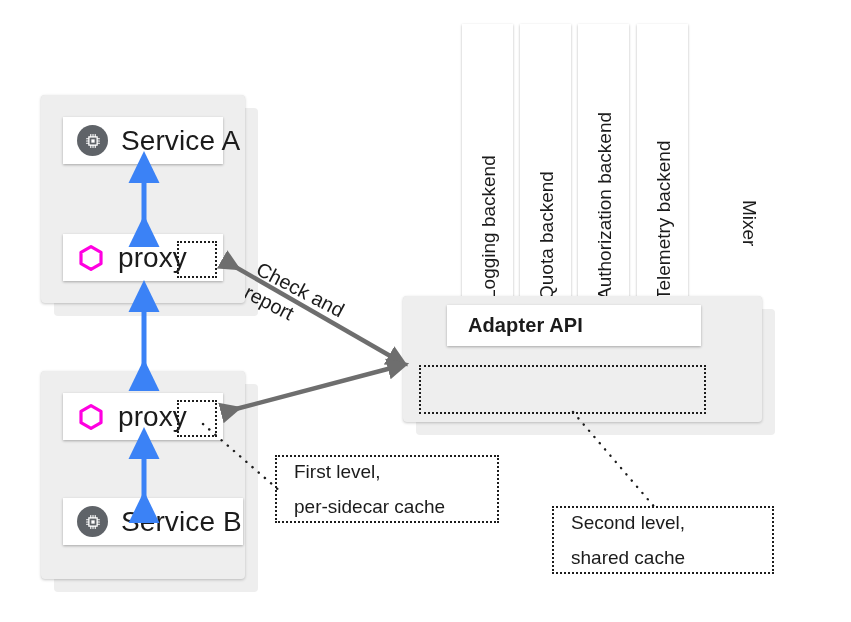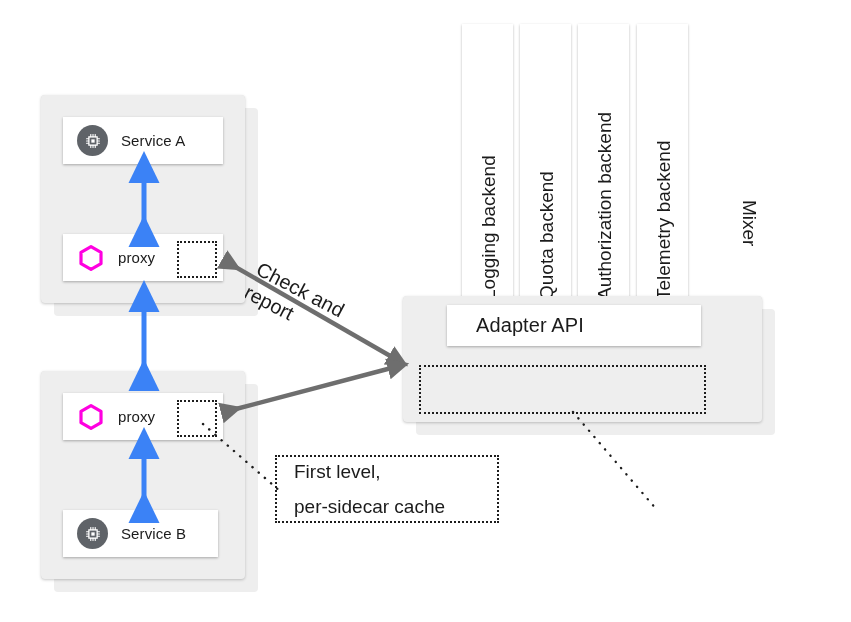--- a/index.html
+++ b/index.html
@@ -51,21 +51,21 @@
   .white-box {
     position: absolute;
     background: #ffffff;
     box-shadow: 0 1px 2.5px rgba(0,0,0,0.30);
     display: flex;
     align-items: center;
     box-sizing: border-box;
   }
 
   .svc-label {
-    font-size: 15px;
+    font-size: 28px;
     color: #1b1b1b;
     letter-spacing: 0.1px;
     white-space: nowrap;
   }
 
   .chip-icon {
     width: 31px;
     height: 31px;
     border-radius: 50%;
     background: #5f6368;
@@ -175,21 +175,21 @@
   </div>
   <div class="backend-col" style="left:637px; top:24px; width:51px; height:290px;">
     <span class="vtext">Telemetry backend</span>
   </div>
 
   <div class="stack-card" style="left:403px; top:296px; width:359px; height:126px;">
     <div class="layer-back"></div>
     <div class="layer-front"></div>
     <div class="content">
 
-      <div class="white-box" style="left:44px; top:9px; width:254px; height:41px; padding-left:29px;">
+      <div class="white-box" style="left:44px; top:9px; width:254px; height:41px; padding-left:21px;font-weight:bold;">
         <span class="svc-label" style="font-size:20px;">Adapter API</span>
       </div>
 
       <div class="cache-slot" style="left:16px; top:69px; width:283px; height:45px;"></div>
 
       <div id="mixer-label">Mixer</div>
     </div>
   </div>
 
   <div class="stack-card" style="left:41px; top:95px; width:204px; height:208px;">
@@ -242,21 +242,21 @@
       <div class="white-box" style="left:22px; top:22px; width:160px; height:47px; padding-left:14px;">
         <span style="display:flex;">
           <svg class="hex-icon" viewBox="0 0 28 28" aria-hidden="true">
             <polygon points="14,2.6 24,8.3 24,19.7 14,25.4 4,19.7 4,8.3" fill="none" stroke="#ff00e0" stroke-width="3.2" stroke-linejoin="round"></polygon>
           </svg>
         </span>
         <span class="svc-label" style="margin-left:13px;">proxy</span>
         <span class="cache-slot" style="left:114px; top:7px; width:36px; height:33px;"></span>
       </div>
 
-      <div class="white-box" style="left:22px; top:139px; width:155px; height:47px; padding-left:14px;">
+      <div class="white-box" style="left:22px; top:127px; width:180px; height:47px; padding-left:14px;">
         <span class="chip-icon">
           <svg width="18" height="18" viewBox="0 0 24 24" aria-hidden="true">
             <rect x="6.5" y="6.5" width="11" height="11" fill="none" stroke="#ffffff" stroke-width="1.7"></rect>
             <rect x="9.8" y="9.8" width="4.4" height="4.4" fill="#ffffff"></rect>
             <g stroke="#ffffff" stroke-width="1.5" stroke-linecap="round">
               <line x1="9" y1="3.4" x2="9" y2="6.2"></line>
                 <line x1="12" y1="3.4" x2="12" y2="6.2"></line>
                 <line x1="15" y1="3.4" x2="15" y2="6.2"></line>
               <line x1="9" y1="17.8" x2="9" y2="20.6"></line>
                 <line x1="12" y1="17.8" x2="12" y2="20.6"></line>
@@ -274,20 +274,24 @@
       </div>
 
     </div>
   </div>
 
   <div class="callout" style="left:275px; top:455px; width:224px; height:68px;">
     <span class="txt">First level,
 per-sidecar cache</span>
   </div>
 
+  <div class="callout" style="left:552px; top:506px; width:222px; height:68px;">
+    <span class="txt">Second level,
+shared cache</span>
+  </div>
 
   <div id="check-report-label">Check and
 report</div>
 
   <svg class="overlay" viewBox="0 0 851 622" xmlns="http://www.w3.org/2000/svg">
     <defs>
       <marker id="blueArrow" markerWidth="7" markerHeight="7" refX="3.2" refY="3.5" orient="auto" markerUnits="strokeWidth">
         <path d="M0,0.4 L6.4,3.5 L0,6.6 Z" fill="#3b82f6"></path>
       </marker>
       <marker id="grayArrow" markerWidth="5.4" markerHeight="5.4" refX="2.6" refY="2.7" orient="auto" markerUnits="strokeWidth">

